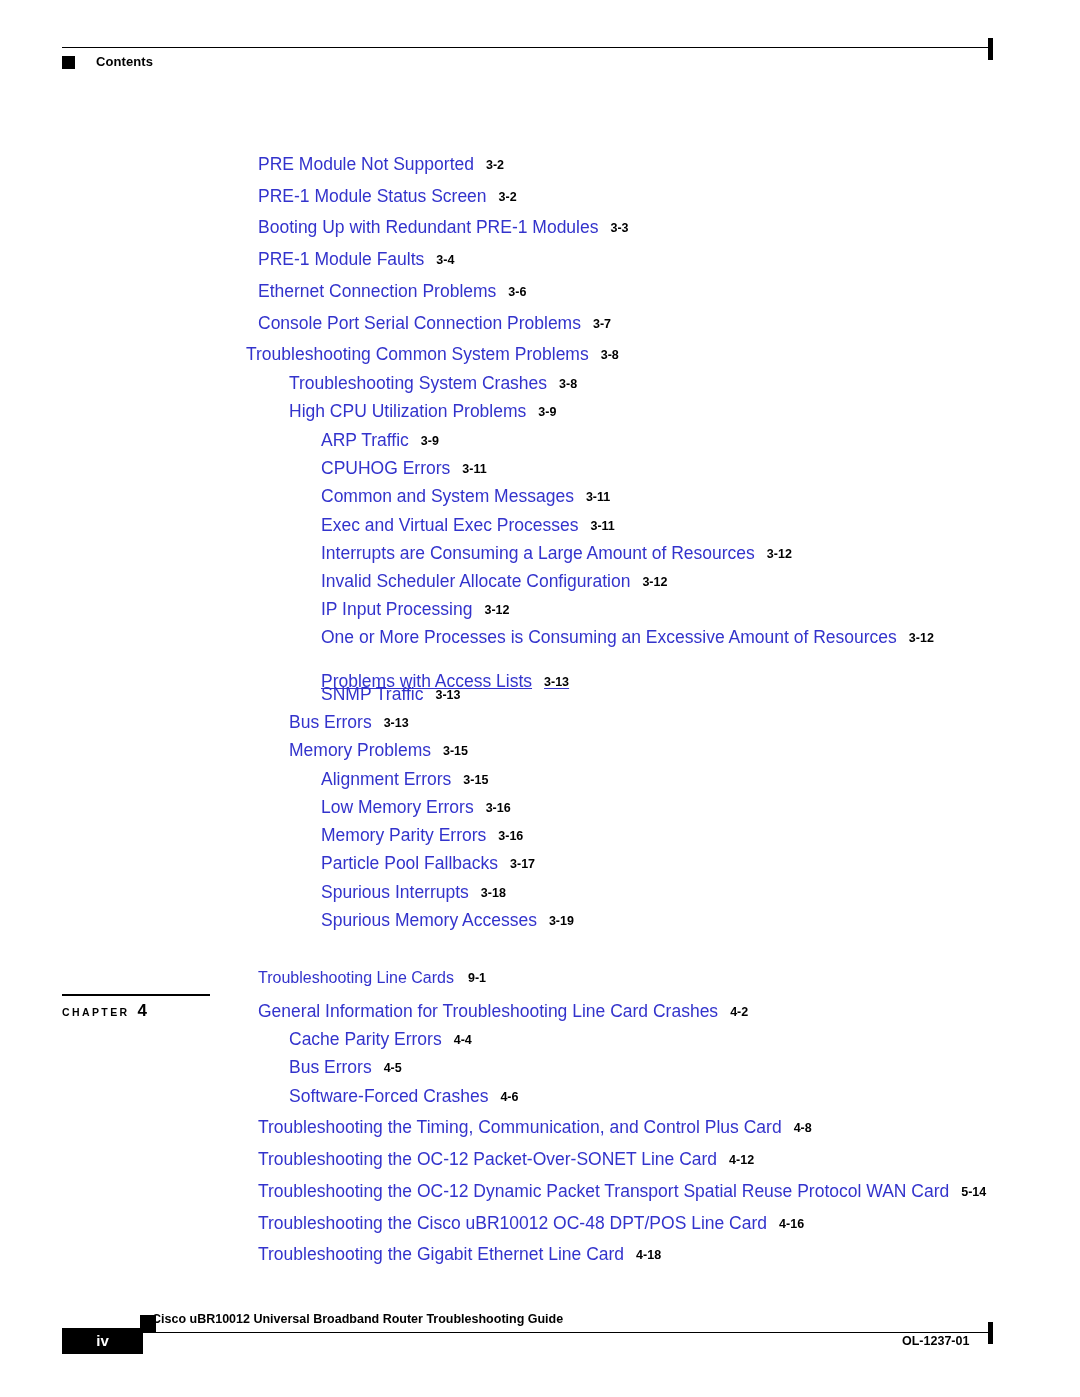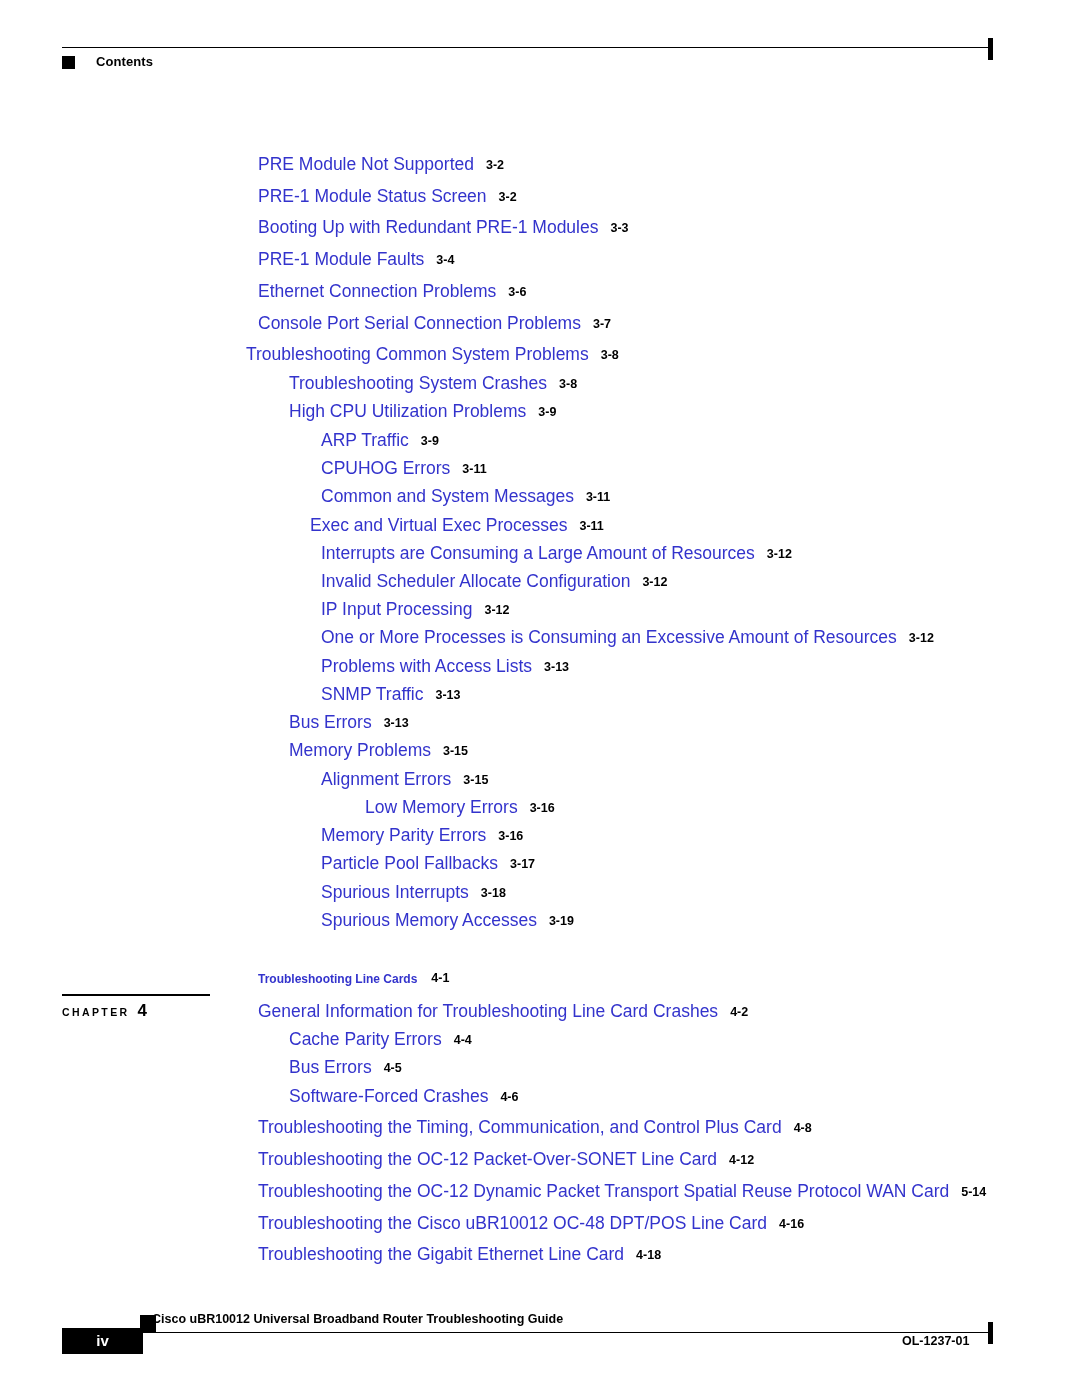--- a/index.html
+++ b/index.html
@@ -70,22 +70,22 @@
     white-space: nowrap;
     color: #3333cc;
     line-height: 1;
   }
   .toc-entry .title {
     color: #3333cc;
     font-weight: normal;
     font-size: 17.5px;
   }
   .toc-entry.chapter-title .title {
-    font-weight: bold;
-    font-size: 12px;
+    font-weight: normal;
+    font-size: 16px;
   }
   .toc-entry .page {
     color: #000000;
     font-weight: bold;
     font-size: 12.5px;
     margin-left: 12px;
     position: relative;
     top: -1px;
   }
   .toc-entry.chapter-title .page {
@@ -201,36 +201,36 @@
     <div class="toc-entry" style="left: 258px; top: 219px;"><span class="title">Booting Up with Redundant PRE-1 Modules</span><span class="page">3-3</span></div>
     <div class="toc-entry" style="left: 258px; top: 251px;"><span class="title">PRE-1 Module Faults</span><span class="page">3-4</span></div>
     <div class="toc-entry" style="left: 258px; top: 283px;"><span class="title">Ethernet Connection Problems</span><span class="page">3-6</span></div>
     <div class="toc-entry" style="left: 258px; top: 315px;"><span class="title">Console Port Serial Connection Problems</span><span class="page">3-7</span></div>
     <div class="toc-entry" style="left: 246px; top: 346px;"><span class="title">Troubleshooting Common System Problems</span><span class="page">3-8</span></div>
     <div class="toc-entry" style="left: 289px; top: 375px;"><span class="title">Troubleshooting System Crashes</span><span class="page">3-8</span></div>
     <div class="toc-entry" style="left: 289px; top: 403px;"><span class="title">High CPU Utilization Problems</span><span class="page">3-9</span></div>
     <div class="toc-entry" style="left: 321px; top: 432px;"><span class="title">ARP Traffic</span><span class="page">3-9</span></div>
     <div class="toc-entry" style="left: 321px; top: 460px;"><span class="title">CPUHOG Errors</span><span class="page">3-11</span></div>
     <div class="toc-entry" style="left: 321px; top: 488px;"><span class="title">Common and System Messages</span><span class="page">3-11</span></div>
-    <div class="toc-entry" style="left: 310px; top: 517px; text-align: center;"><span class="title">Exec and Virtual Exec Processes</span><span class="page">3-11</span></div>
+    <div class="toc-entry" style="left: 321px; top: 517px; text-align: center;"><span class="title">Exec and Virtual Exec Processes</span><span class="page">3-11</span></div>
     <div class="toc-entry" style="left: 321px; top: 545px;"><span class="title">Interrupts are Consuming a Large Amount of Resources</span><span class="page">3-12</span></div>
     <div class="toc-entry" style="left: 321px; top: 573px;"><span class="title">Invalid Scheduler Allocate Configuration</span><span class="page">3-12</span></div>
     <div class="toc-entry" style="left: 321px; top: 601px;"><span class="title">IP Input Processing</span><span class="page">3-12</span></div>
     <div class="toc-entry" style="left: 321px; top: 629px;"><span class="title">One or More Processes is Consuming an Excessive Amount of Resources</span><span class="page">3-12</span></div>
-    <div class="toc-entry" style="left: 321px; top: 658px;"><span class="title">Problems with Access Lists</span><span class="page">3-13</span></div>
+    <div class="toc-entry" style="left: 321px; top: 673px; text-decoration: underline;"><span class="title">Problems with Access Lists</span><span class="page">3-13</span></div>
     <div class="toc-entry" style="left: 321px; top: 686px;"><span class="title">SNMP Traffic</span><span class="page">3-13</span></div>
     <div class="toc-entry" style="left: 289px; top: 714px;"><span class="title">Bus Errors</span><span class="page">3-13</span></div>
     <div class="toc-entry" style="left: 289px; top: 742px;"><span class="title">Memory Problems</span><span class="page">3-15</span></div>
     <div class="toc-entry" style="left: 321px; top: 771px;"><span class="title">Alignment Errors</span><span class="page">3-15</span></div>
-    <div class="toc-entry" style="left: 321px; top: 799px; margin-left: 44px;"><span class="title">Low Memory Errors</span><span class="page">3-16</span></div>
+    <div class="toc-entry" style="left: 321px; top: 799px;"><span class="title">Low Memory Errors</span><span class="page">3-16</span></div>
     <div class="toc-entry" style="left: 321px; top: 827px;"><span class="title">Memory Parity Errors</span><span class="page">3-16</span></div>
     <div class="toc-entry" style="left: 321px; top: 855px;"><span class="title">Particle Pool Fallbacks</span><span class="page">3-17</span></div>
     <div class="toc-entry" style="left: 321px; top: 884px;"><span class="title">Spurious Interrupts</span><span class="page">3-18</span></div>
     <div class="toc-entry" style="left: 321px; top: 912px;"><span class="title">Spurious Memory Accesses</span><span class="page">3-19</span></div>
-    <div class="toc-entry chapter-title" style="left: 258px; top: 970px;"><span class="title">Troubleshooting Line Cards</span><span class="page">4-1</span></div>
+    <div class="toc-entry chapter-title" style="left: 258px; top: 970px;"><span class="title">Troubleshooting Line Cards</span><span class="page">9-1</span></div>
     <div class="toc-entry" style="left: 258px; top: 1003px; text-align: right;"><span class="title">General Information for Troubleshooting Line Card Crashes</span><span class="page">4-2</span></div>
     <div class="toc-entry" style="left: 289px; top: 1031px;"><span class="title">Cache Parity Errors</span><span class="page">4-4</span></div>
     <div class="toc-entry" style="left: 289px; top: 1059px;"><span class="title">Bus Errors</span><span class="page">4-5</span></div>
     <div class="toc-entry" style="left: 289px; top: 1088px;"><span class="title">Software-Forced Crashes</span><span class="page">4-6</span></div>
     <div class="toc-entry" style="left: 258px; top: 1119px;"><span class="title">Troubleshooting the Timing, Communication, and Control Plus Card</span><span class="page">4-8</span></div>
     <div class="toc-entry" style="left: 258px; top: 1151px;"><span class="title">Troubleshooting the OC-12 Packet-Over-SONET Line Card</span><span class="page">4-12</span></div>
     <div class="toc-entry" style="left: 258px; top: 1183px;"><span class="title">Troubleshooting the OC-12 Dynamic Packet Transport Spatial Reuse Protocol WAN Card</span><span class="page">5-14</span></div>
     <div class="toc-entry" style="left: 258px; top: 1215px;"><span class="title">Troubleshooting the Cisco uBR10012 OC-48 DPT/POS Line Card</span><span class="page">4-16</span></div>
     <div class="toc-entry" style="left: 258px; top: 1246px;"><span class="title">Troubleshooting the Gigabit Ethernet Line Card</span><span class="page">4-18</span></div>
   </div>

